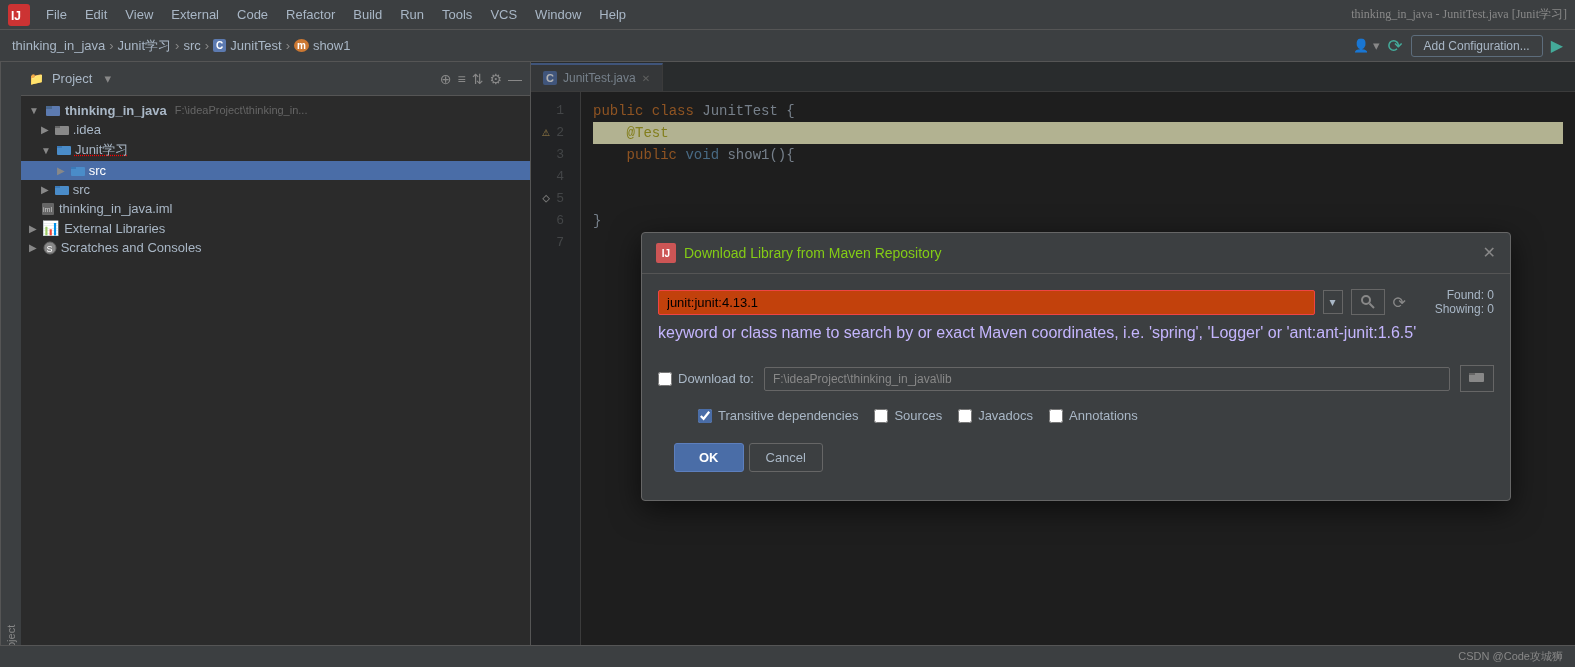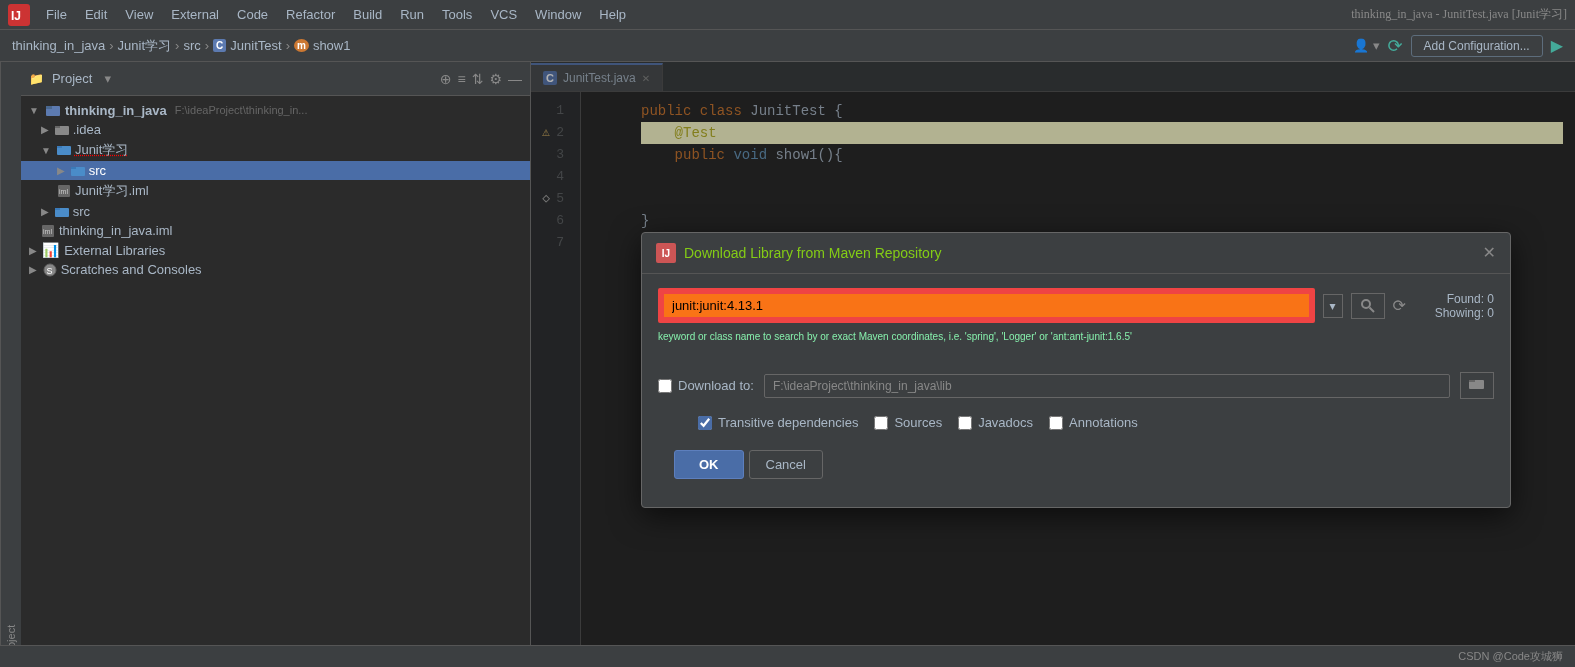--- a/index.html
+++ b/index.html
@@ -54,44 +54,44 @@
     
     .editor-area { flex: 1; background: #2b2b2b; display: flex; flex-direction: column; position: relative; }
     .editor-tabs { display: flex; background: #3c3f41; border-bottom: 1px solid #555; height: 30px; align-items: flex-end; }
     .editor-tab { display: flex; align-items: center; padding: 4px 12px; background: #4c5052; border-top: 2px solid #5c7ab0; border-right: 1px solid #555; font-size: 12px; color: #a9b7c6; gap: 6px; cursor: pointer; height: 28px; }
     .editor-tab .tab-close { color: #888; font-size: 10px; cursor: pointer; }
 
     .code-editor { flex: 1; background: #2b2b2b; display: flex; font-family: 'Courier New', monospace; font-size: 14px; overflow: hidden; }
     .line-numbers { width: 50px; background: #313335; text-align: right; padding: 8px 8px 8px 0; color: #606366; font-size: 13px; line-height: 22px; border-right: 1px solid #555; }
     .line-numbers div { height: 22px; display: flex; align-items: center; justify-content: flex-end; gap: 6px; padding-right: 8px; }
     .code-content { flex: 1; padding: 8px 12px; line-height: 22px; overflow: auto; }
-    .code-line { height: 22px; display: flex; align-items: center; white-space: pre; margin-left: 48px; }
+    .code-line { height: 22px; display: flex; align-items: center; white-space: pre; }
     .code-line.highlighted { background: #ffffd0; }
     .kw { color: #cc7832; }
     .kw-blue { color: #6897bb; }
     .cls { color: #a9b7c6; }
     .ann { color: #bbb529; }
 
     
     .dialog-overlay { position: absolute; top: 0; left: 0; right: 0; bottom: 0; background: rgba(0,0,0,0.3); display: flex; align-items: flex-start; justify-content: flex-start; padding-top: 170px; padding-left: 110px; }
     .dialog { background: #3c3f41; border: 1px solid #666; border-radius: 4px; width: 870px; box-shadow: 0 8px 30px rgba(0,0,0,0.6); }
     .dialog-header { display: flex; align-items: center; padding: 10px 14px; border-bottom: 1px solid #555; gap: 8px; }
     .dialog-icon { width: 20px; height: 20px; background: #cc5555; border-radius: 2px; display: flex; align-items: center; justify-content: center; font-size: 10px; font-weight: bold; color: white; }
     .dialog-title { font-size: 14px; color: #84cc16; font-weight: normal; }
     .dialog-close { margin-left: auto; color: #888; cursor: pointer; font-size: 16px; line-height: 1; }
 
     .dialog-body { padding: 14px 16px; }
     .search-row { display: flex; align-items: center; gap: 8px; margin-bottom: 8px; }
-    .search-input { flex: 1; background: #f97316; color: #000; border: 6px solid #ef4444; padding: 4px 8px; font-size: 13px; border-radius: 2px; outline: none; }
+    .search-input { flex: 1; background: #c2410c; color: #000; border: 1px solid #ef4444; padding: 4px 8px; font-size: 13px; border-radius: 2px; outline: none; }
     .search-dropdown-btn { background: #3c3f41; border: 1px solid #666; color: #a9b7c6; padding: 4px 6px; cursor: pointer; font-size: 12px; }
     .search-go-btn { background: #3c3f41; border: 1px solid #666; color: #888; padding: 4px 8px; cursor: pointer; font-size: 14px; display: flex; align-items: center; justify-content: center; }
     .spinning-icon { color: #888; font-size: 16px; }
     .found-info { color: #a9b7c6; font-size: 12px; text-align: right; min-width: 80px; }
 
-    .hint-text { color: #86efac; font-size: 10px; margin-bottom: 30px; }
+    .hint-text { color: #c4b5fd; font-size: 16px; margin-bottom: 23px; }
 
     .download-row { display: flex; align-items: center; gap: 10px; margin-bottom: 16px; }
     .checkbox-label { display: flex; align-items: center; gap: 6px; color: #a9b7c6; font-size: 13px; cursor: pointer; }
     .checkbox-label input[type=checkbox] { width: 14px; height: 14px; }
     .download-path { flex: 1; background: #3c3f41; border: 1px solid #666; color: #888; padding: 4px 8px; font-size: 12px; border-radius: 2px; }
     .folder-btn { background: #3c3f41; border: 1px solid #666; color: #888; padding: 4px 8px; cursor: pointer; font-size: 14px; }
 
     .options-row { display: flex; align-items: center; gap: 16px; margin-bottom: 20px; padding-left: 40px; }
     .checkbox-option { display: flex; align-items: center; gap: 6px; color: #a9b7c6; font-size: 13px; cursor: pointer; }
     .checkbox-option input[type=checkbox] { width: 14px; height: 14px; }
@@ -201,27 +201,20 @@
 
       <div class="tree-item tree-indent-2 selected">
         <span class="tree-arrow">▶</span>
         <svg width="14" height="14" viewBox="0 0 14 14">
             <rect x="0" y="3" width="14" height="9" fill="#4a8cc9" rx="1"></rect>
             <rect x="0" y="3" width="5" height="2" fill="#3a7ab9"></rect>
           </svg>
         <span class="tree-label">src</span>
       </div>
 
-      <div class="tree-item tree-indent-2">
-        <svg width="14" height="14" viewBox="0 0 14 14">
-            <rect x="1" y="1" width="12" height="12" fill="#666" rx="1"></rect>
-            <text x="2" y="10" fill="#ccc" font-size="7">iml</text>
-          </svg>
-        <span class="tree-label">Junit学习.iml</span>
-      </div>
 
       <div class="tree-item tree-indent-1">
         <span class="tree-arrow">▶</span>
         <svg width="14" height="14" viewBox="0 0 14 14">
             <rect x="0" y="3" width="14" height="9" fill="#4a8cc9" rx="1"></rect>
             <rect x="0" y="3" width="5" height="2" fill="#3a7ab9"></rect>
           </svg>
         <span class="tree-label">src</span>
       </div>
 

